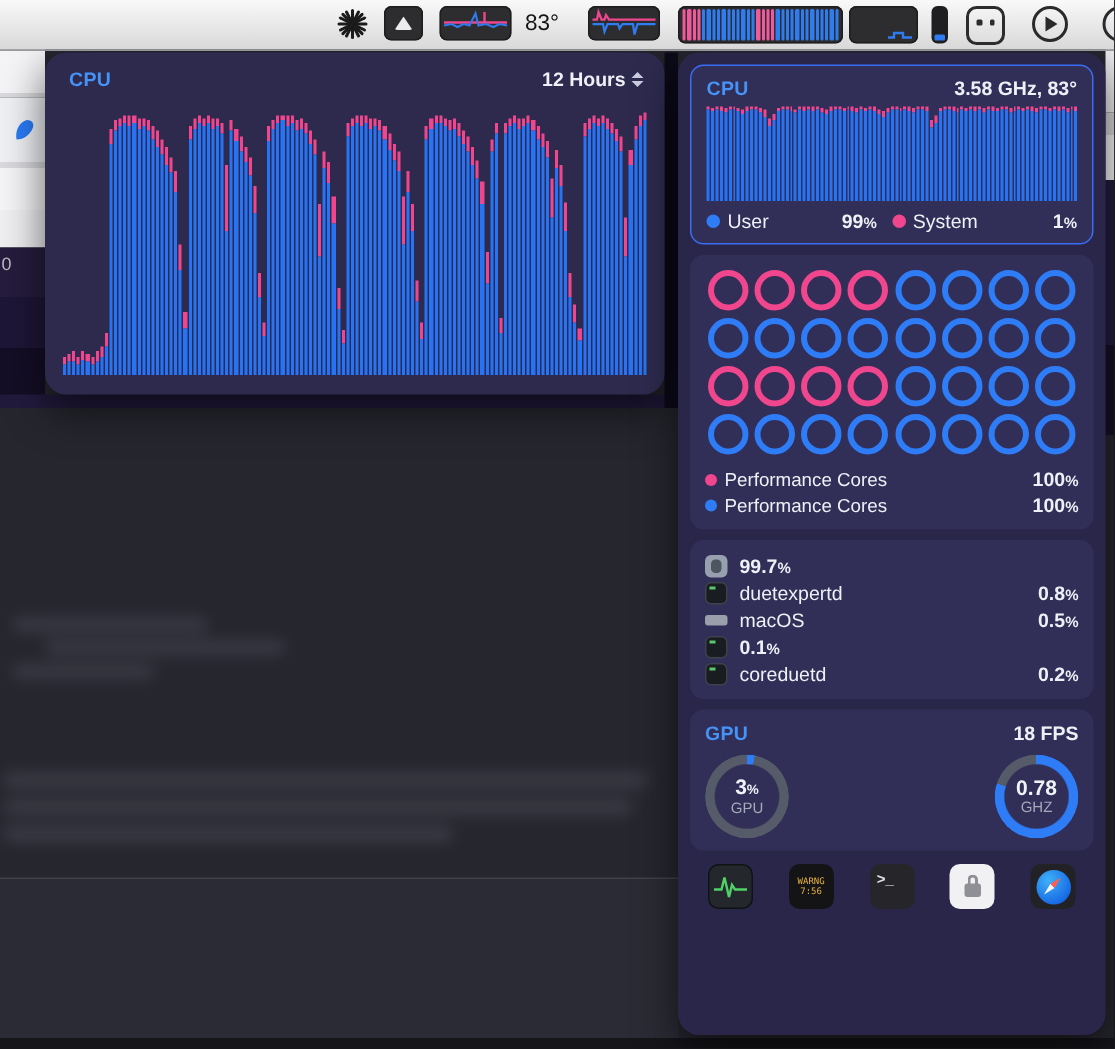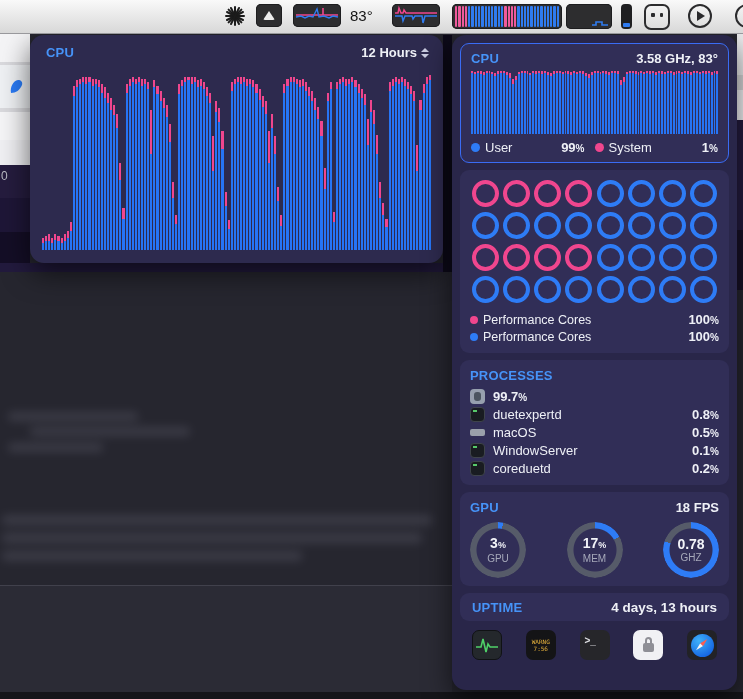--- a/index.html
+++ b/index.html
@@ -1160,39 +1160,37 @@
       <div class="clegend">
         <span class="leg-label">
             <span class="dot" style="background:#2e7cf6;width:8px;height:8px;"></span>
             <span>Performance Cores</span>
           </span>
         <span class="leg-val"><span>100</span><span class="sml">%</span></span>
       </div>
     </div>
 
     <div class="card">
-      <div class="blue-h" style="margin-bottom:4px;">PROCESSES</div>
       <div>
           <div class="proc-row">
             <div class="pic pi-python"></div>
             <span class="proc-val"><span>99.7</span><span class="sml">%</span></span>
           </div>
           <div class="proc-row">
             <div class="pic pi-term"></div>
             <span class="proc-name">duetexpertd</span>
             <span class="proc-val"><span>0.8</span><span class="sml">%</span></span>
           </div>
           <div class="proc-row">
             <div class="pic pi-mac"></div>
             <span class="proc-name">macOS</span>
             <span class="proc-val"><span>0.5</span><span class="sml">%</span></span>
           </div>
           <div class="proc-row">
             <div class="pic pi-term"></div>
-            <span class="proc-name">WindowServer</span>
             <span class="proc-val"><span>0.1</span><span class="sml">%</span></span>
           </div>
           <div class="proc-row">
             <div class="pic pi-term"></div>
             <span class="proc-name">coreduetd</span>
             <span class="proc-val"><span>0.2</span><span class="sml">%</span></span>
           </div>
         </div>
     </div>
 
@@ -1203,41 +1201,30 @@
       </div>
       <div class="gauges">
           <div class="gauge">
             <div class="ring" style="background: conic-gradient(rgb(46, 124, 246) 3%, rgb(86, 91, 105) 0deg);"></div>
             <div class="gcenter">
               <div class="gval"><span>3</span><span class="sml">%</span></div>
               <div class="glab">GPU</div>
             </div>
           </div>
           <div class="gauge">
-            <div class="ring" style="background: conic-gradient(rgb(46, 124, 246) 17%, rgb(86, 91, 105) 0deg);"></div>
-            <div class="gcenter">
-              <div class="gval"><span>17</span><span class="sml">%</span></div>
-              <div class="glab">MEM</div>
-            </div>
-          </div>
-          <div class="gauge">
             <div class="ring" style="background: conic-gradient(rgb(46, 124, 246) 80%, rgb(86, 91, 105) 0deg);"></div>
             <div class="gcenter">
               <div class="gval"><span>0.78</span></div>
               <div class="glab">GHZ</div>
             </div>
           </div>
         </div>
     </div>
 
 
-    <div class="card mini-card">
-      <span class="blue-h">UPTIME</span>
-      <span class="mini-val">4 days, 13 hours</span>
-    </div>
 
     <div class="dockrow">
       <div class="dicon d-activity">
         <svg width="28" height="28" viewBox="0 0 28 28">
             <polyline points="3,16 8,16 10,8 13,21 15,13 17,16 25,16" fill="none" stroke="#4fd168" stroke-width="1.6"></polyline>
           </svg>
       </div>
       <div class="dicon d-timer">
         <span>WARNG</span>
         <span>7:56</span>

